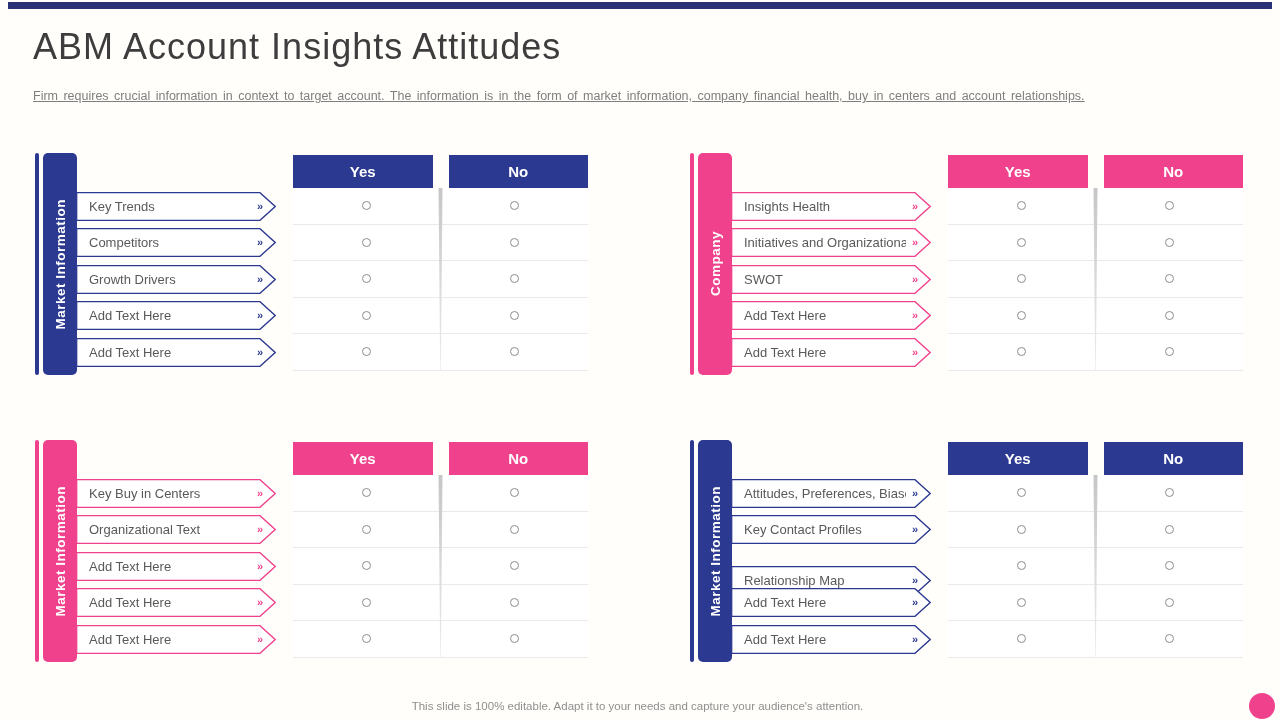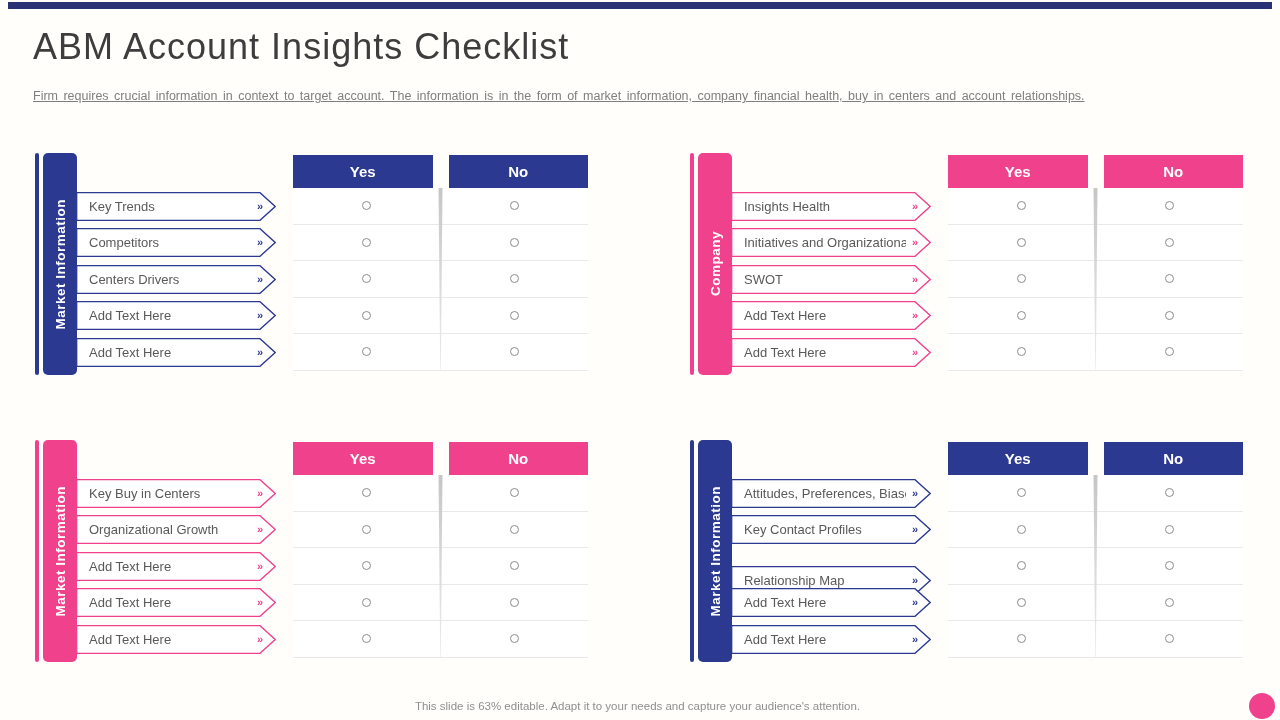--- a/index.html
+++ b/index.html
@@ -88,21 +88,21 @@
   .corner-dot {
     position: absolute; left: 1249px; top: 693px;
     width: 26px; height: 26px; border-radius: 50%;
   }
 </style>
 </head>
 <body>
 
 <div class="top-bar" style="background: rgb(41, 50, 116);"></div>
 
-<h1 class="page-title">ABM Account Insights Checklist</h1>
+<h1 class="page-title">ABM Account Insights Attitudes</h1>
 <p class="page-subtitle">Firm requires crucial information in context to target account. The information is in the form of market information, company financial health, buy in centers and account relationships.</p>
 
 <div id="quadrants-root">
     <div class="quadrant q-tl">
       <div class="accent-line" style="background: rgb(43, 57, 144);"></div>
       <div class="side-bar" style="background: rgb(43, 57, 144);">
         <span class="side-label">Market Information</span>
       </div>
       <div class="item" style="top: 38.5px;">
         <svg width="200" height="29">
@@ -115,21 +115,21 @@
         <svg width="200" height="29">
           <path d="M0.7,0.7 L184,0.7 L199.2,14.5 L184,28.3 L0.7,28.3 Z" fill="#ffffff" stroke="#2b3990" stroke-width="1.3"></path>
         </svg>
         <span class="item-label">Competitors</span>
         <span class="chevron" style="color: rgb(43, 57, 144);">»</span>
       </div>
       <div class="item" style="top: 111.5px;">
         <svg width="200" height="29">
           <path d="M0.7,0.7 L184,0.7 L199.2,14.5 L184,28.3 L0.7,28.3 Z" fill="#ffffff" stroke="#2b3990" stroke-width="1.3"></path>
         </svg>
-        <span class="item-label">Centers Drivers</span>
+        <span class="item-label">Growth Drivers</span>
         <span class="chevron" style="color: rgb(43, 57, 144);">»</span>
       </div>
       <div class="item" style="top: 148px;">
         <svg width="200" height="29">
           <path d="M0.7,0.7 L184,0.7 L199.2,14.5 L184,28.3 L0.7,28.3 Z" fill="#ffffff" stroke="#2b3990" stroke-width="1.3"></path>
         </svg>
         <span class="item-label">Add Text Here</span>
         <span class="chevron" style="color: rgb(43, 57, 144);">»</span>
       </div>
       <div class="item" style="top: 184.5px;">
@@ -288,21 +288,21 @@
         <svg width="200" height="29">
           <path d="M0.7,0.7 L184,0.7 L199.2,14.5 L184,28.3 L0.7,28.3 Z" fill="#ffffff" stroke="#f0428c" stroke-width="1.3"></path>
         </svg>
         <span class="item-label">Key Buy in Centers</span>
         <span class="chevron" style="color: rgb(240, 66, 140);">»</span>
       </div>
       <div class="item" style="top: 75px;">
         <svg width="200" height="29">
           <path d="M0.7,0.7 L184,0.7 L199.2,14.5 L184,28.3 L0.7,28.3 Z" fill="#ffffff" stroke="#f0428c" stroke-width="1.3"></path>
         </svg>
-        <span class="item-label">Organizational Growth</span>
+        <span class="item-label">Organizational Text</span>
         <span class="chevron" style="color: rgb(240, 66, 140);">»</span>
       </div>
       <div class="item" style="top: 111.5px;">
         <svg width="200" height="29">
           <path d="M0.7,0.7 L184,0.7 L199.2,14.5 L184,28.3 L0.7,28.3 Z" fill="#ffffff" stroke="#f0428c" stroke-width="1.3"></path>
         </svg>
         <span class="item-label">Add Text Here</span>
         <span class="chevron" style="color: rgb(240, 66, 140);">»</span>
       </div>
       <div class="item" style="top: 148px;">
@@ -454,14 +454,14 @@
             <div class="half">
               <div class="radio"></div>
             </div>
           </div>
           <div class="col-divider"></div>
         </div>
       </div>
     </div>
   </div>
 
-<p class="footer-note">This slide is 63% editable. Adapt it to your needs and capture your audience's attention.</p>
+<p class="footer-note">This slide is 100% editable. Adapt it to your needs and capture your audience's attention.</p>
 <div class="corner-dot" style="background: rgb(240, 66, 140);"></div>
 
 </body></html>

